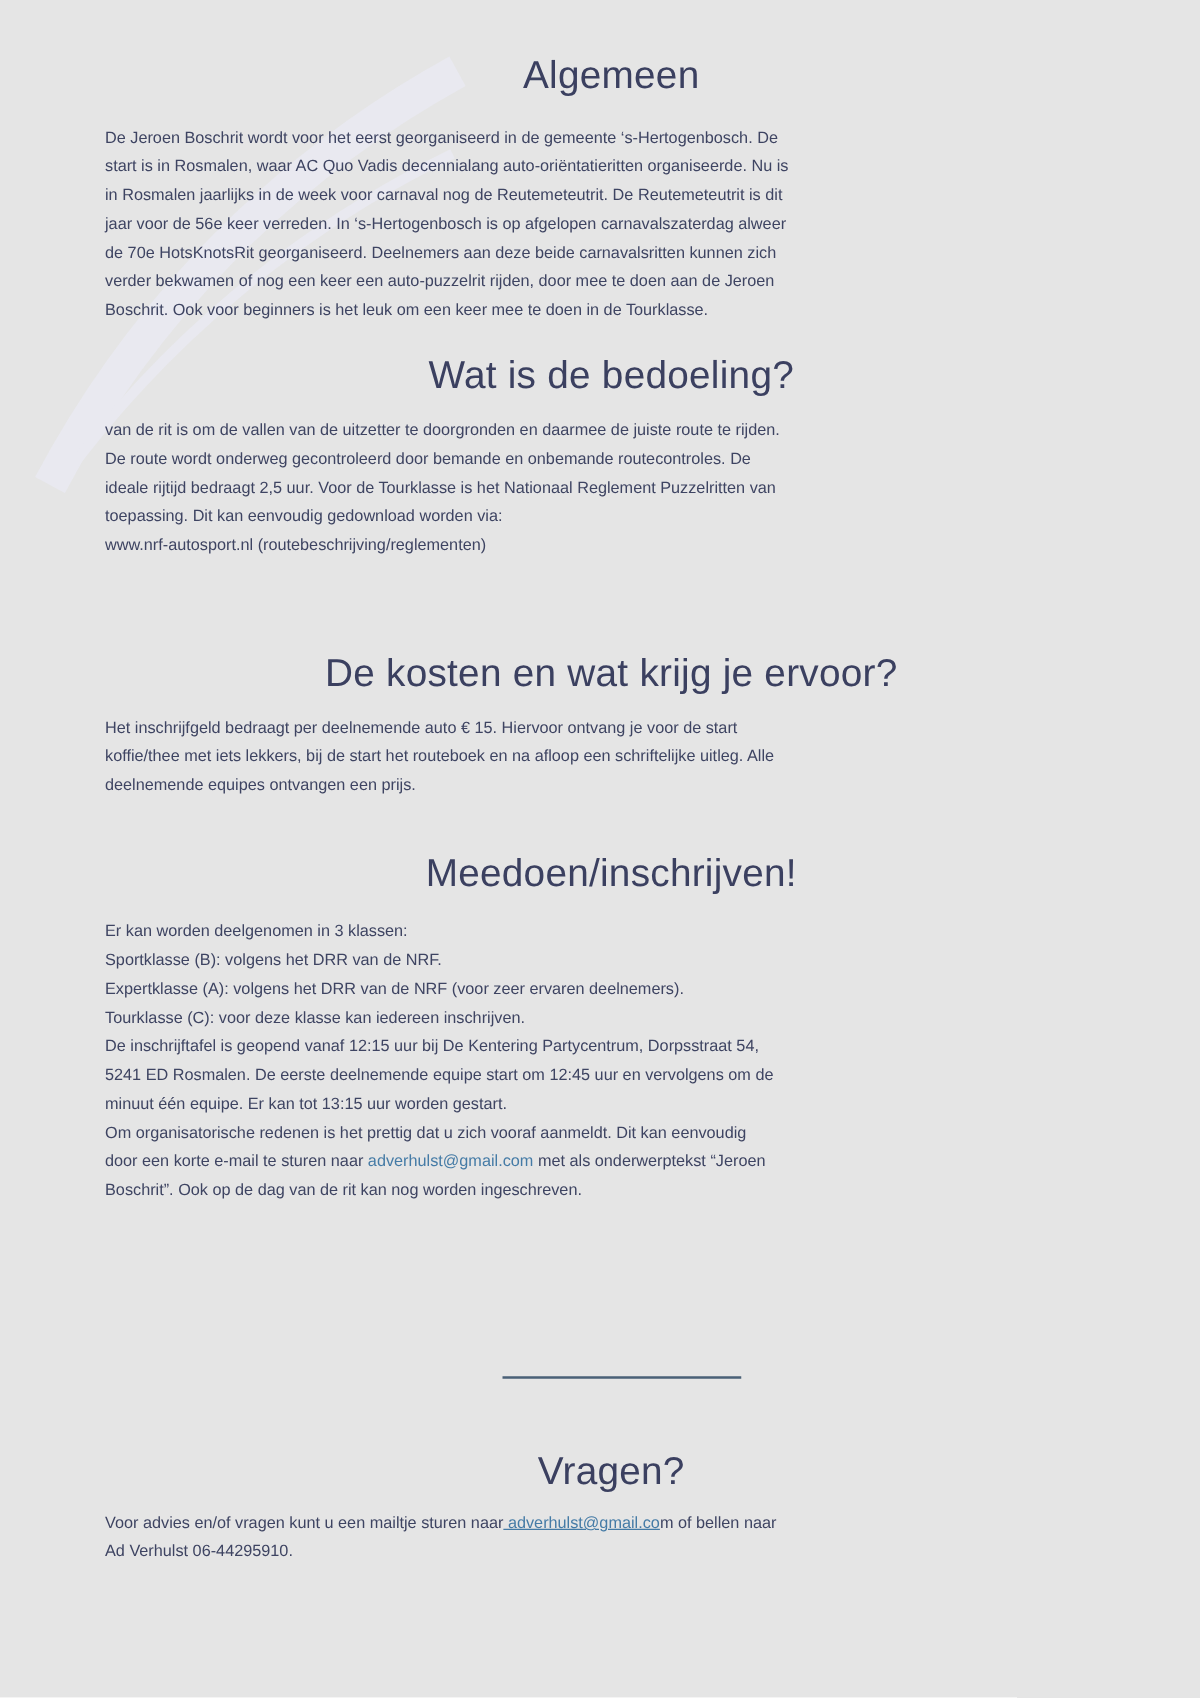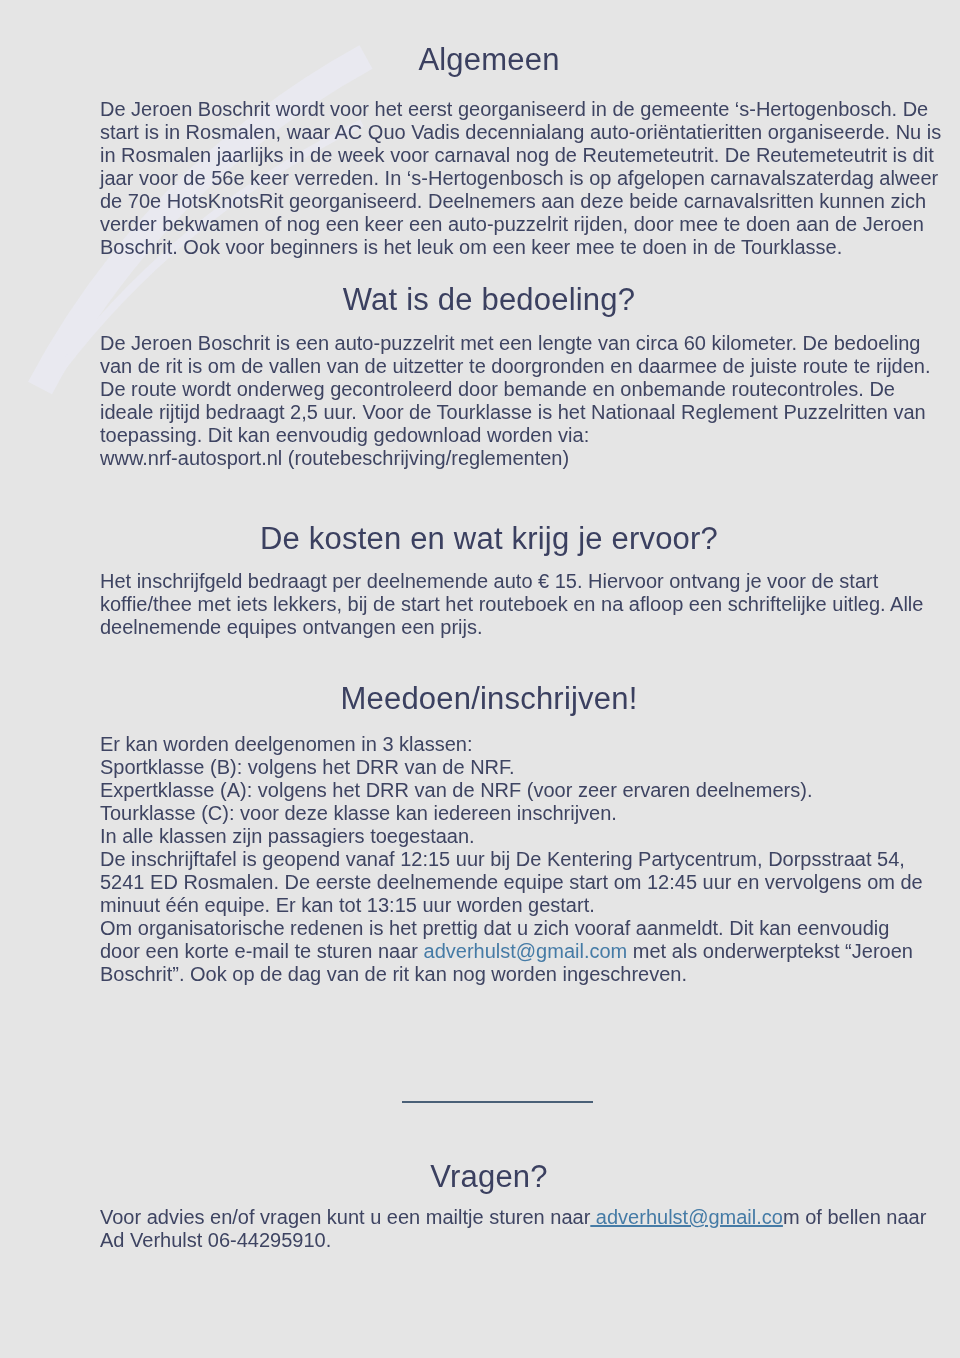--- a/index.html
+++ b/index.html
@@ -8,22 +8,22 @@
     font-family:"Liberation Sans",sans-serif;
     text-decoration:underline;
   }
   .decor{position:absolute;top:0;left:0;z-index:0;}
   .heading{
     position:absolute;left:86px;width:806px;margin:0;z-index:2;
     text-align:center;font-size:31px;font-weight:400;line-height:36px;
     color:#3b4060;letter-spacing:0.2px;
   }
   .para{
-    position:absolute;left:100px;width:830px;z-index:2;
-    font-size:20px;line-height:23px;color:#3e4462;
+    position:absolute;left:84px;width:830px;z-index:2;
+    font-size:13px;line-height:23px;color:#3e4462;
   }
   .line{white-space:nowrap;height:23px;}
   .email{color:#457ba6;text-decoration:none;cursor:pointer;margin-top:35px;}
   .email.underlined{text-decoration:underline;}
   .after-link{color:#3e4462;}
   .divider{
     position:absolute;left:402px;top:1101px;width:191px;height:0;z-index:2;
     border-top:2px solid #4a6077;
   }
   
@@ -49,42 +49,40 @@
     <div class="line">start is in Rosmalen, waar AC Quo Vadis decennialang auto-oriëntatieritten organiseerde. Nu is</div>
     <div class="line">in Rosmalen jaarlijks in de week voor carnaval nog de Reutemeteutrit. De Reutemeteutrit is dit</div>
     <div class="line">jaar voor de 56e keer verreden. In ‘s-Hertogenbosch is op afgelopen carnavalszaterdag alweer</div>
     <div class="line">de 70e HotsKnotsRit georganiseerd. Deelnemers aan deze beide carnavalsritten kunnen zich</div>
     <div class="line">verder bekwamen of nog een keer een auto-puzzelrit rijden, door mee te doen aan de Jeroen</div>
     <div class="line">Boschrit. Ook voor beginners is het leuk om een keer mee te doen in de Tourklasse.</div>
   </div>
 
   <h2 class="heading" id="h-bedoeling">Wat is de bedoeling?</h2>
   <div class="para" id="p-bedoeling">
-    <div class="line">De Jeroen Boschrit is een auto-puzzelrit met een lengte van circa 60 kilometer. De bedoeling</div>
     <div class="line">van de rit is om de vallen van de uitzetter te doorgronden en daarmee de juiste route te rijden.</div>
     <div class="line">De route wordt onderweg gecontroleerd door bemande en onbemande routecontroles. De</div>
     <div class="line">ideale rijtijd bedraagt 2,5 uur. Voor de Tourklasse is het Nationaal Reglement Puzzelritten van</div>
     <div class="line">toepassing. Dit kan eenvoudig gedownload worden via:</div>
     <div class="line">www.nrf-autosport.nl (routebeschrijving/reglementen)</div>
   </div>
 
   <h2 class="heading" id="h-kosten">De kosten en wat krijg je ervoor?</h2>
   <div class="para" id="p-kosten">
     <div class="line">Het inschrijfgeld bedraagt per deelnemende auto € 15. Hiervoor ontvang je voor de start</div>
     <div class="line">koffie/thee met iets lekkers, bij de start het routeboek en na afloop een schriftelijke uitleg. Alle</div>
     <div class="line">deelnemende equipes ontvangen een prijs.</div>
   </div>
 
   <h2 class="heading" id="h-meedoen">Meedoen/inschrijven!</h2>
   <div class="para" id="p-meedoen">
     <div class="line">Er kan worden deelgenomen in 3 klassen:</div>
     <div class="line">Sportklasse (B): volgens het DRR van de NRF.</div>
     <div class="line">Expertklasse (A): volgens het DRR van de NRF (voor zeer ervaren deelnemers).</div>
     <div class="line">Tourklasse (C): voor deze klasse kan iedereen inschrijven.</div>
-    <div class="line">In alle klassen zijn passagiers toegestaan.</div>
     <div class="line">De inschrijftafel is geopend vanaf 12:15 uur bij De Kentering Partycentrum, Dorpsstraat 54,</div>
     <div class="line">5241 ED Rosmalen. De eerste deelnemende equipe start om 12:45 uur en vervolgens om de</div>
     <div class="line">minuut één equipe. Er kan tot 13:15 uur worden gestart.</div>
     <div class="line">Om organisatorische redenen is het prettig dat u zich vooraf aanmeldt. Dit kan eenvoudig</div>
     <div class="line">
       <span>door een korte e-mail te sturen naar </span><a class="email">adverhulst@gmail.com</a><span> met als onderwerptekst “Jeroen</span>
     </div>
     <div class="line">Boschrit”. Ook op de dag van de rit kan nog worden ingeschreven.</div>
   </div>
 

